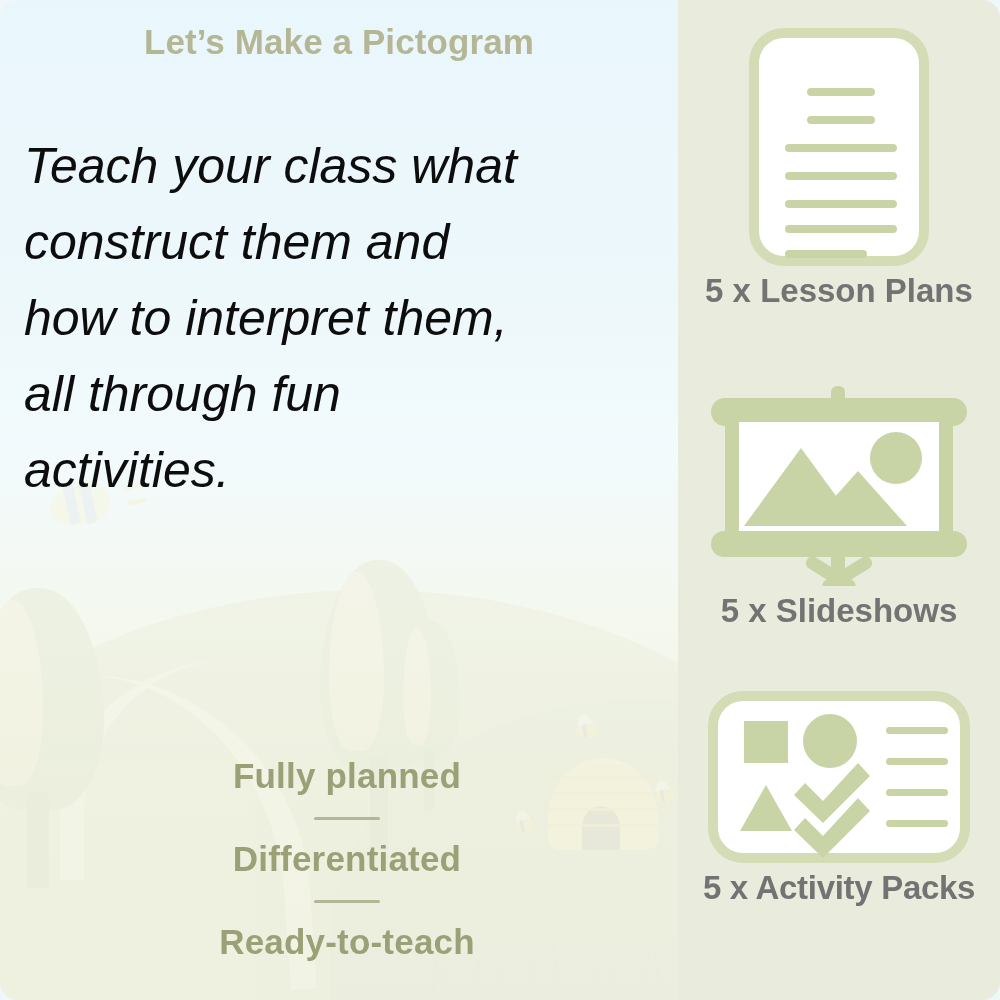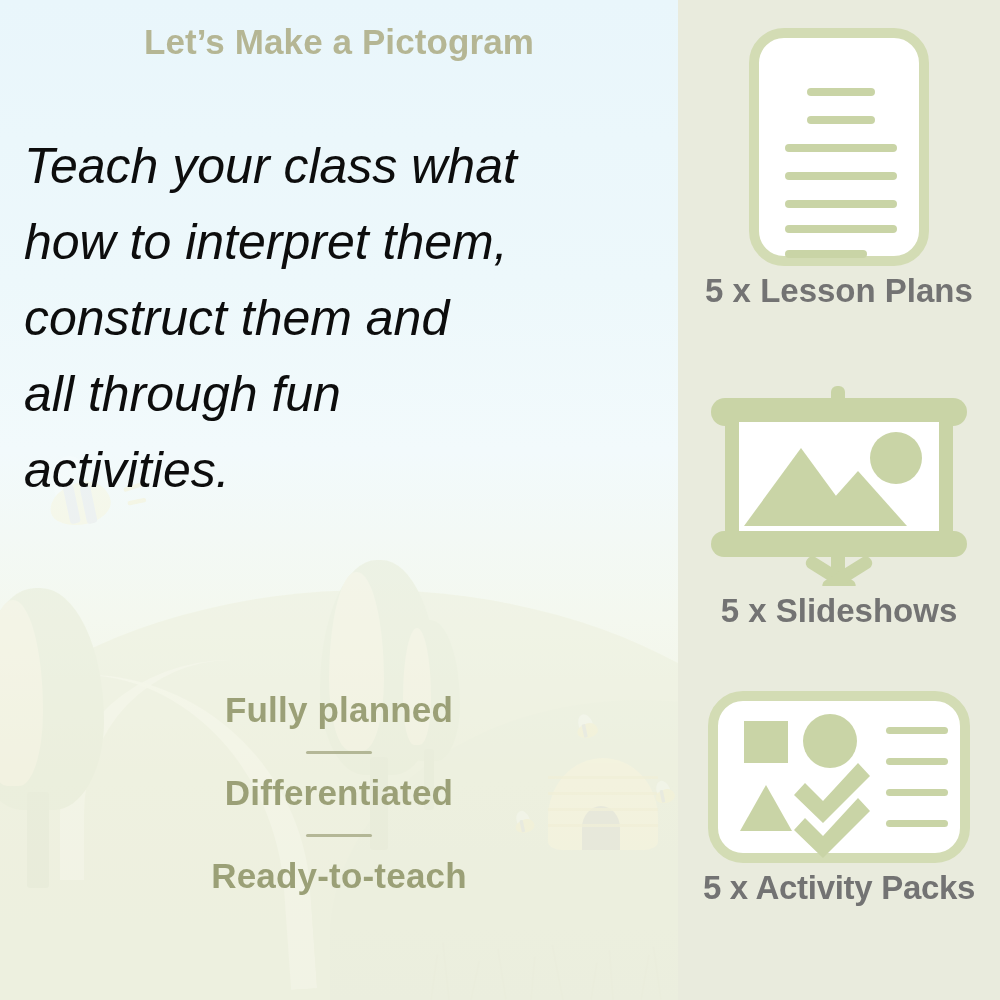--- a/index.html
+++ b/index.html
@@ -1,21 +1,21 @@
 <!DOCTYPE html>
 <html><head>
 <meta charset="utf-8">
 <style>
   html,body{margin:0;padding:0;}
   body{
     width:1000px;height:1000px;overflow:hidden;
     font-family:"Liberation Sans", sans-serif;
     background:#eef8fb;
   }
-  .poster{position:relative;width:1000px;height:1000px;overflow:hidden;display:flex;}
+  .poster{position:relative;width:1000px;height:1000px;overflow:hidden;display:flex;border-radius:18px;}
 
   
   .left{
     position:relative;width:678px;height:1000px;overflow:hidden;
     background:linear-gradient(180deg,#e9f6fb 0%,#edf8fb 28%,#f2fafc 45%,#f4f8ef 62%,#f1f3e4 78%,#eef0e2 100%);
   }
 
   
   .scene{position:absolute;left:0;top:0;width:678px;height:1000px;opacity:.5;pointer-events:none;}
   .hill{
@@ -99,21 +99,21 @@
   .left-content{position:relative;z-index:3;width:678px;height:1000px;}
   .title{
     position:absolute;top:22px;left:0;width:678px;text-align:center;
     font-size:35px;font-weight:bold;color:#b5b694;letter-spacing:.1px;
   }
   .body-copy{
     position:absolute;top:128px;left:24px;width:630px;
     font-size:50px;line-height:76px;color:#0d0d0d;font-weight:400;font-style:italic;
   }
   .features{
-    position:absolute;top:691px;left:0;width:678px;text-align:center;
+    position:absolute;top:757px;left:0;width:678px;text-align:center;padding-left:8px;
   }
   .feature{
     font-size:35px;font-weight:bold;color:#9ba077;letter-spacing:.2px;
     line-height:1.08;
   }
   .feat-div{
     width:66px;height:3px;background:#a9ad89;opacity:.85;
     margin:22px auto 20px auto;border-radius:2px;
   }
 
@@ -203,22 +203,22 @@
         <div class="blade" style="left:640px;height:46px;transform:rotate(10deg)"></div>
         <div class="blade" style="left:660px;height:54px;transform:rotate(-8deg)"></div>
       </div>
     </div>
 
     <div class="left-content">
       <div class="title">Let’s Make a Pictogram</div>
 
       <div class="body-copy">
         <div>Teach your class what</div>
+        <div>construct them and</div>
         <div>how to interpret them,</div>
-        <div>construct them and</div>
         <div>all through fun</div>
         <div>activities.</div>
       </div>
 
       <div class="features">
         <div class="feature">Fully planned</div>
         <div class="feat-div"></div>
         <div class="feature">Differentiated</div>
         <div class="feat-div"></div>
         <div class="feature">Ready-to-teach</div>

